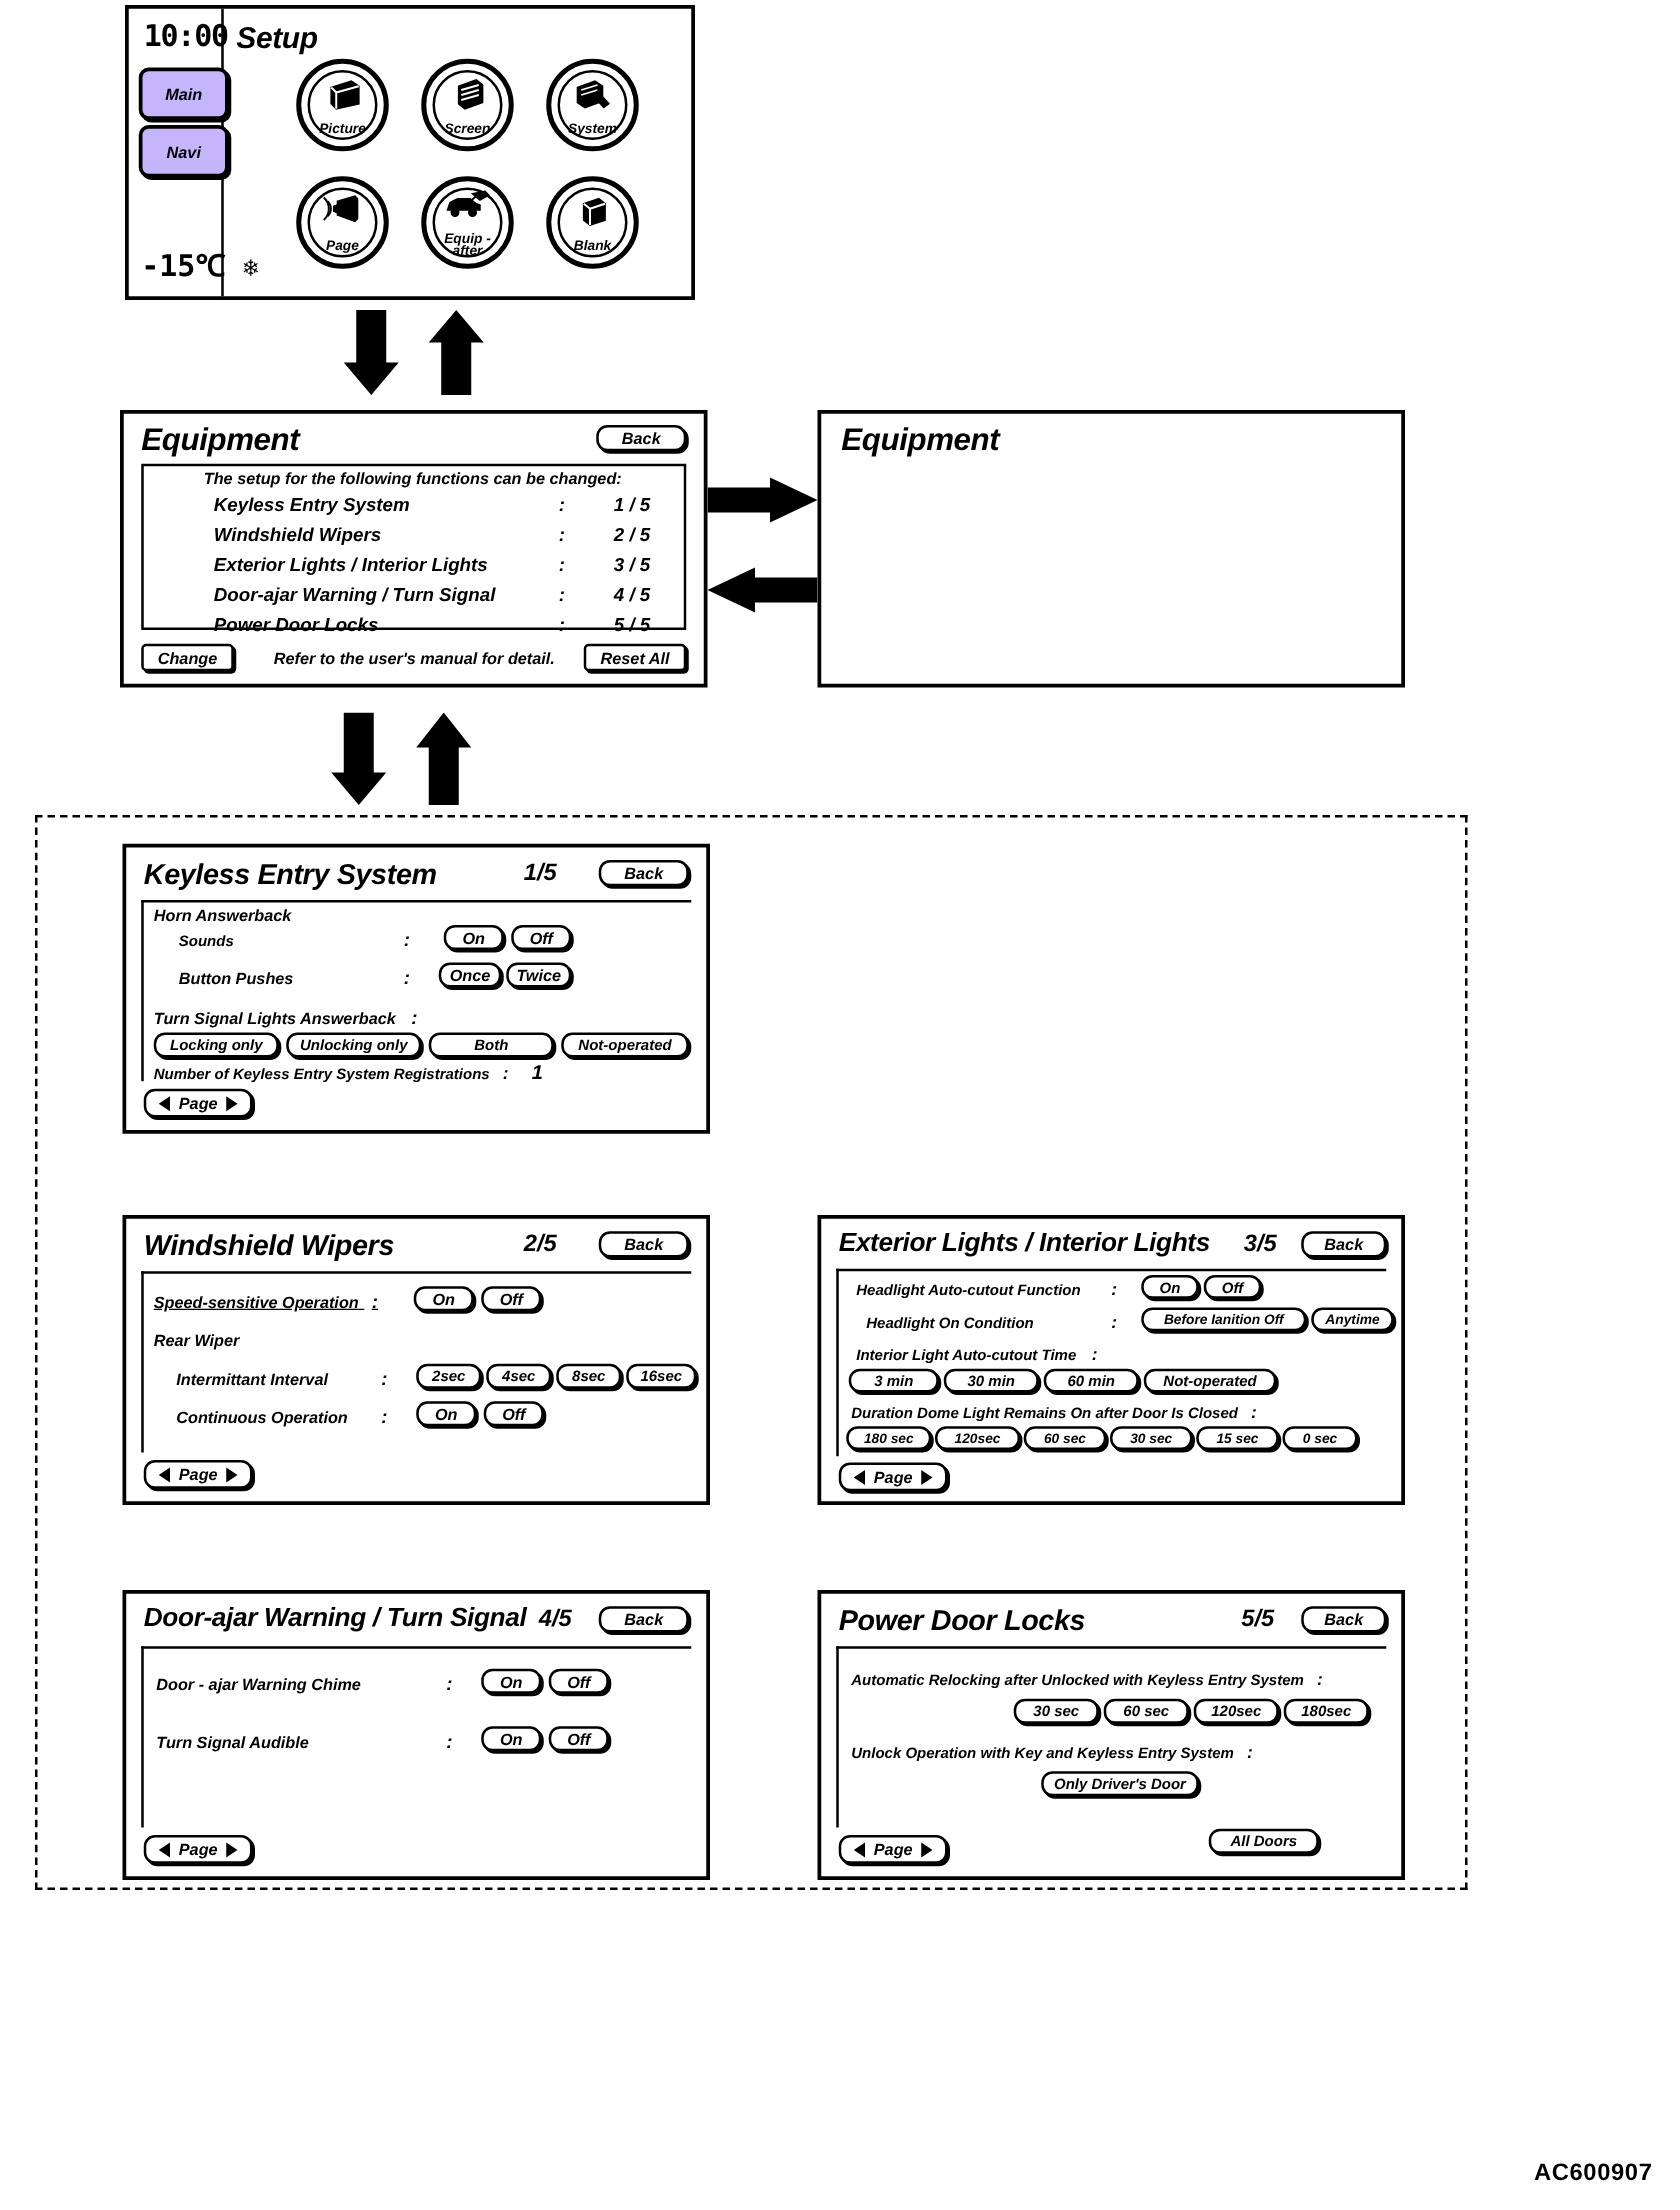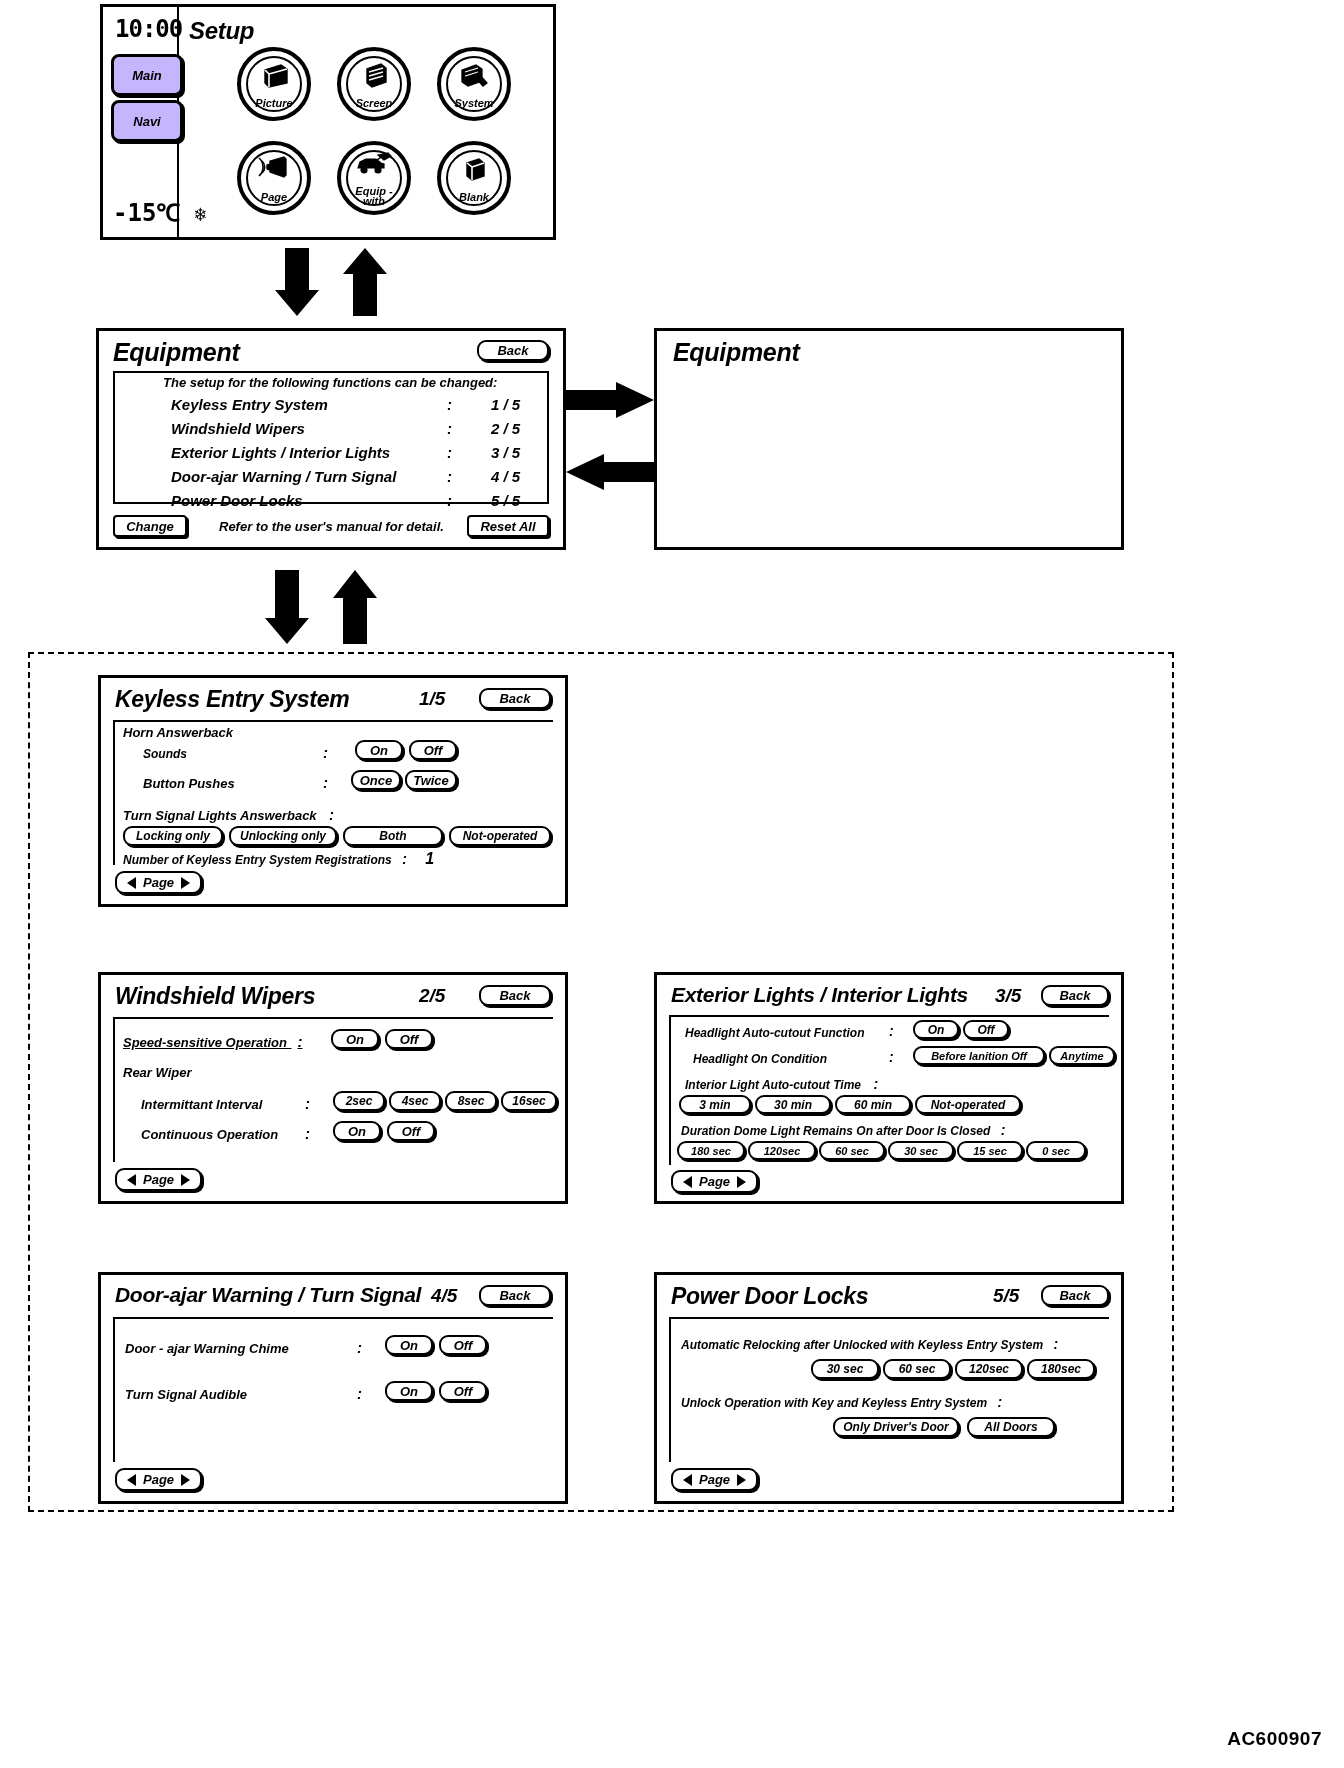--- a/index.html
+++ b/index.html
@@ -124,21 +124,21 @@
         <path d="M4 16 L6 10 L12 7 L22 7 L27 11 L30 12 L30 16 Z"></path>
         <circle cx="10" cy="18" r="3" fill="#000"></circle>
         <circle cx="24" cy="18" r="3" fill="#000"></circle>
         <path d="M24 3 L34 1 L37 4 L30 8 Z"></path>
         <path d="M22 9 L27 5" stroke-width="1.6"></path>
       </g>
         </svg>
     </div>
     <div class="clab" style="padding-bottom:5px;">
       <span>Equip -</span><br>
-      <span>with</span>
+      <span>after</span>
     </div>
   </div>
 
   <div class="cbtn" style="left:334px;top:134px;">
     <div class="cin"></div>
     <div class="glyph">
       <svg width="30" height="28" viewBox="0 0 30 28">
           <g fill="#000" stroke="#000" stroke-width="1.4">
         <path d="M8 8 L20 4 L25 8 L25 21 L13 25 L8 21 Z"></path>
         <path d="M8 8 L13 12 L13 25" fill="none" stroke="#fff" stroke-width="1.6"></path>
@@ -486,21 +486,21 @@
     </div>
 
     <div style="position:absolute;left:10px;top:74px;">
       <span class="it" style="font-size:12px;">Unlock Operation with Key and Keyless Entry System</span>
       <span class="colon" style="font-size:14px;margin-left:6px;">:</span>
     </div>
     <div style="position:absolute;left:162px;top:98px;display:flex;gap:8px;">
       <div class="btn" style="width:126px;height:20px;font-size:12px;">
         <span>Only Driver's Door</span>
         </div>
-      <div class="btn" style="width:88px;height:20px;font-size:12px;">
+      <div class="btn" style="width:88px;height:20px;font-size:12px;margin-top:46px;">
         <span>All Doors</span>
         </div>
     </div>
   </div>
 
   <div class="pagebtn" style="position:absolute;left:14px;bottom:10px;">
     <span class="tri-l"></span>
     <span>Page</span>
     <span class="tri-r"></span>
   </div>

